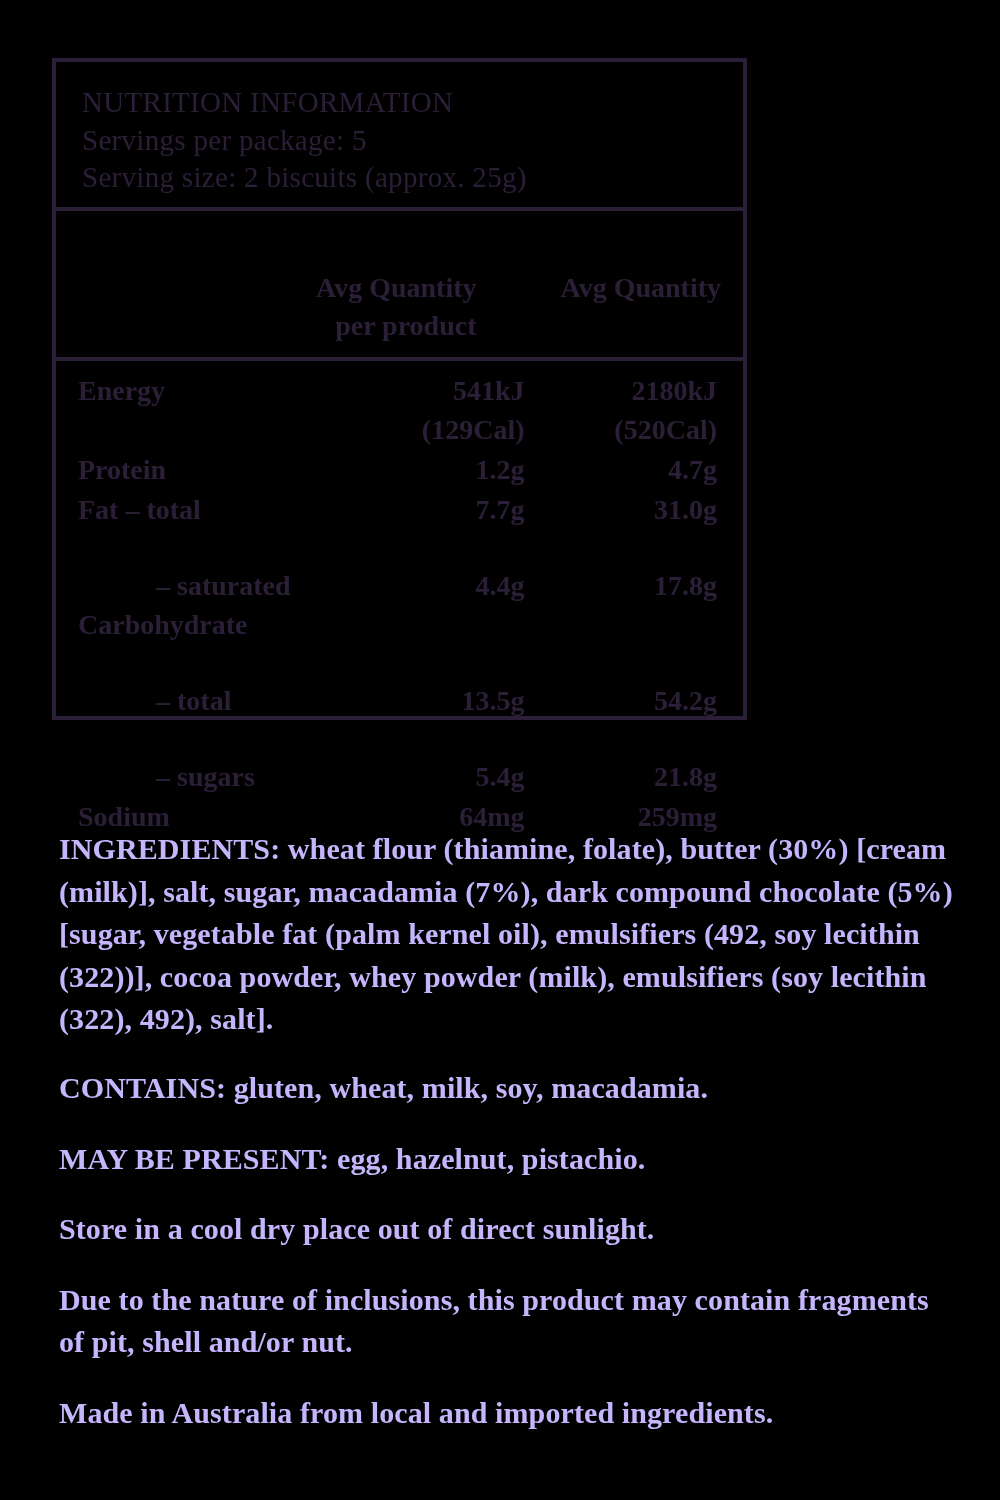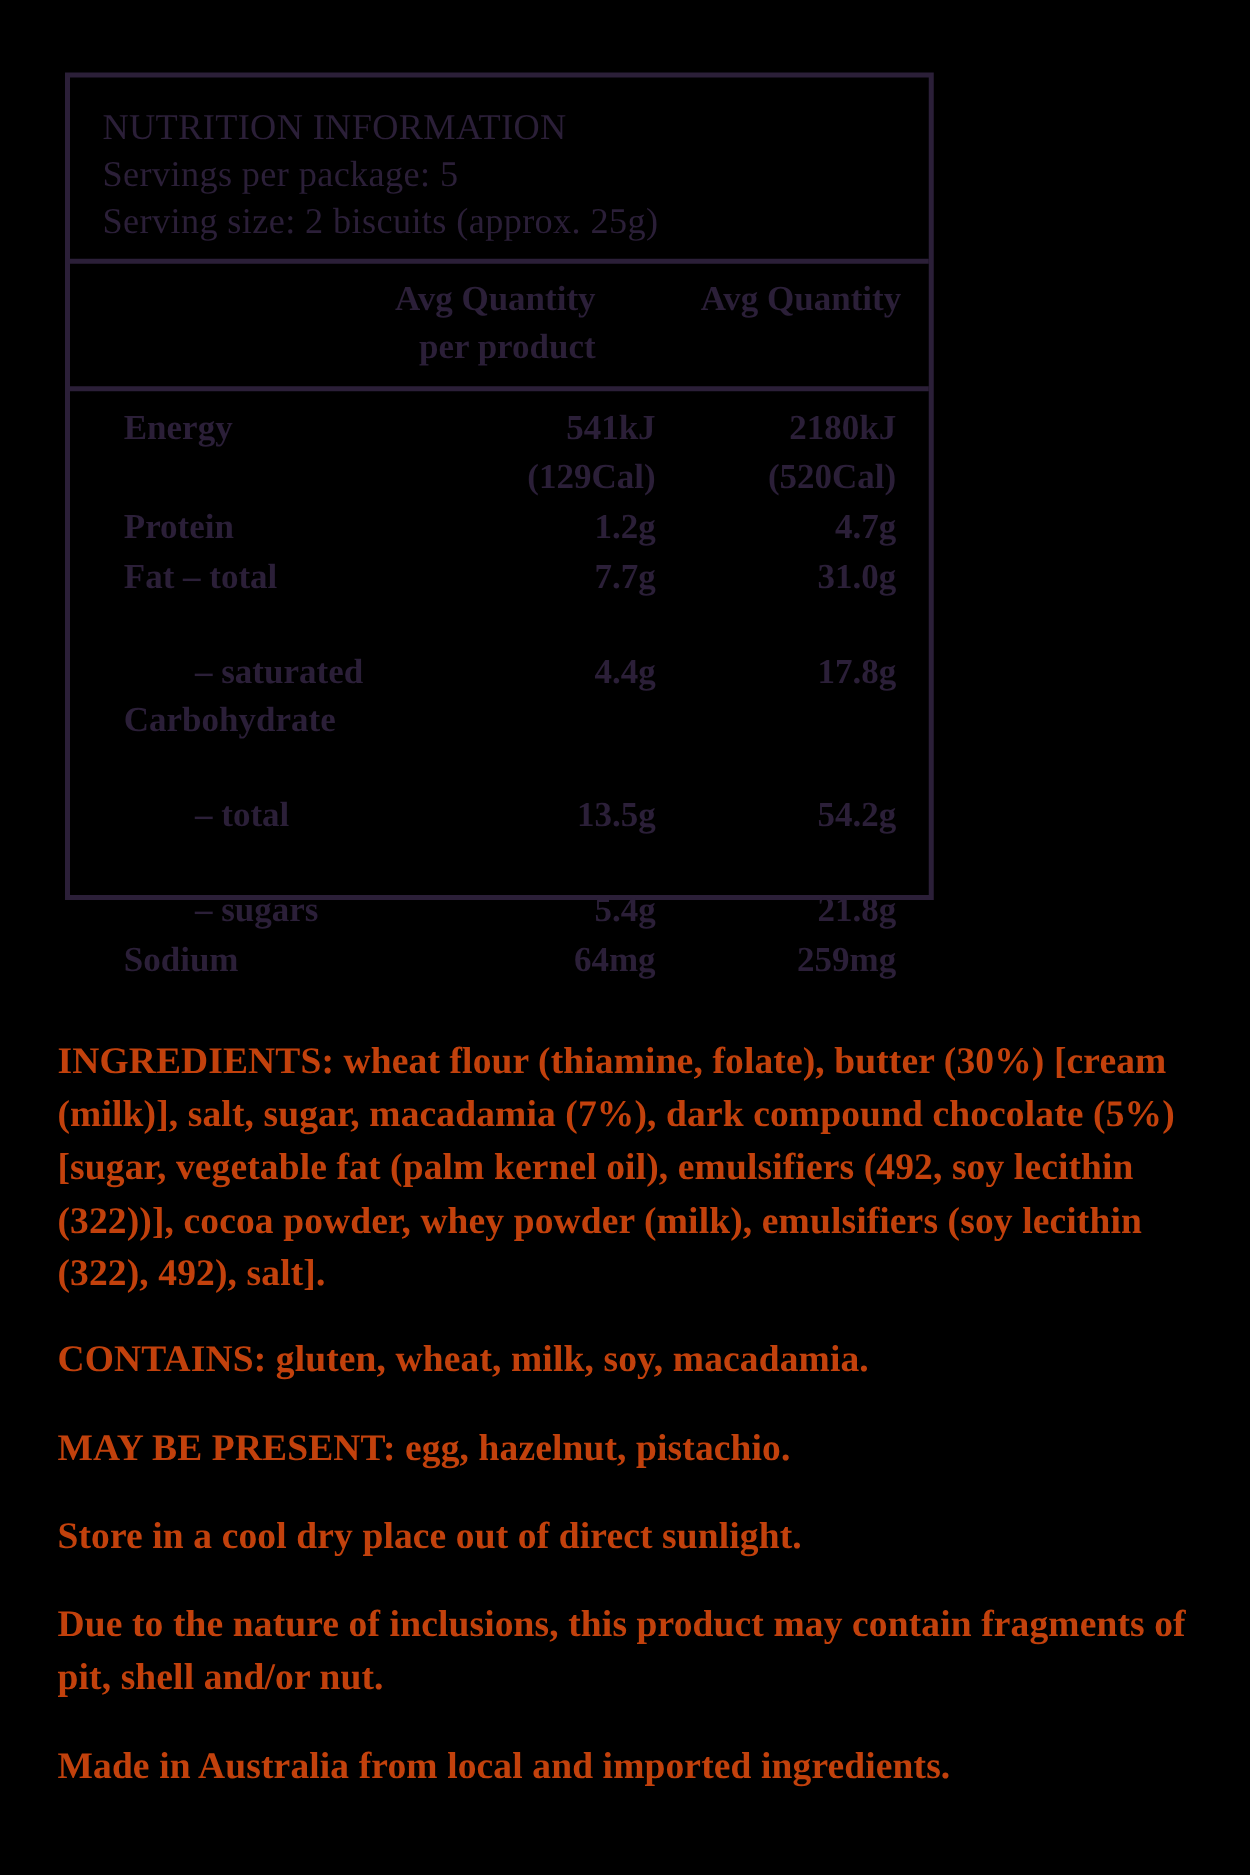--- a/index.html
+++ b/index.html
@@ -41,20 +41,21 @@
 
   .np-rule {
     height: 4px;
     background: #2b1f38;
     width: 100%;
   }
 
   .np-colhead {
     display: flex;
     padding: 10px 0 12px 0;
+    margin-top: 48px;
   }
   .np-colhead .c0 { width: 200px; }
   .np-colhead .c1, .np-colhead .c2 {
     flex: 1;
     text-align: right;
     font-size: 28px;
     font-weight: bold;
     line-height: 1.35;
     color: #2b1f38;
   }
@@ -67,21 +68,21 @@
   .np-row {
     display: flex;
     align-items: baseline;
     font-size: 28px;
     font-weight: bold;
     line-height: 1.42;
     color: #2b1f38;
   }
   .np-row .label {
     width: 300px;
-    padding-left: 43px;
+    padding-left: 22px;
     box-sizing: border-box;
     white-space: pre;
   }
   .np-row .label.indent {
     padding-left: 100px;
     margin-top: 36px;
   }
   .np-row .v1 {
     flex: 1;
     text-align: right;
@@ -94,25 +95,25 @@
   }
 
   
   #ingredients-block {
     position: absolute;
     left: 46px;
     top: 828px;
     width: 910px;
   }
   #ingredients-block p {
-    margin: 0 0 28px 0;
+    margin: 0 0 28px 13px;
     font-size: 30px;
     font-weight: bold;
     line-height: 1.42;
-    color: #c2410c;
+    color: #c4b5fd;
     letter-spacing: 0.1px;
     font-family: Liberation Serif, serif;
   }
   #ingredients-block p.tight {
     margin-bottom: 26px;
   }
 </style>
 </head>
 <body>
 

